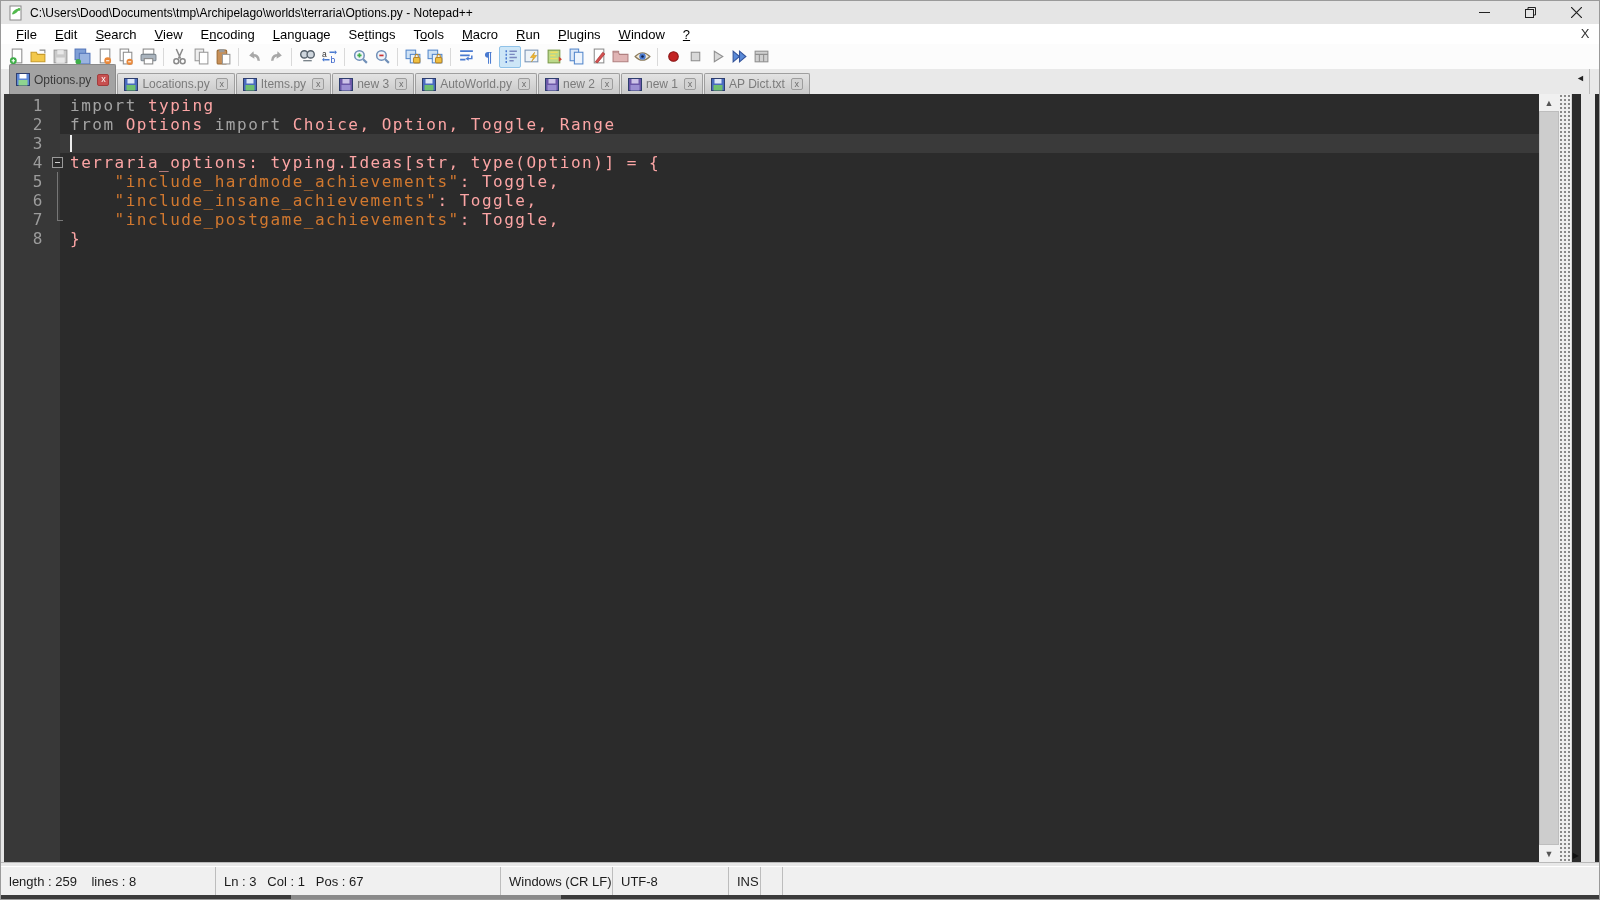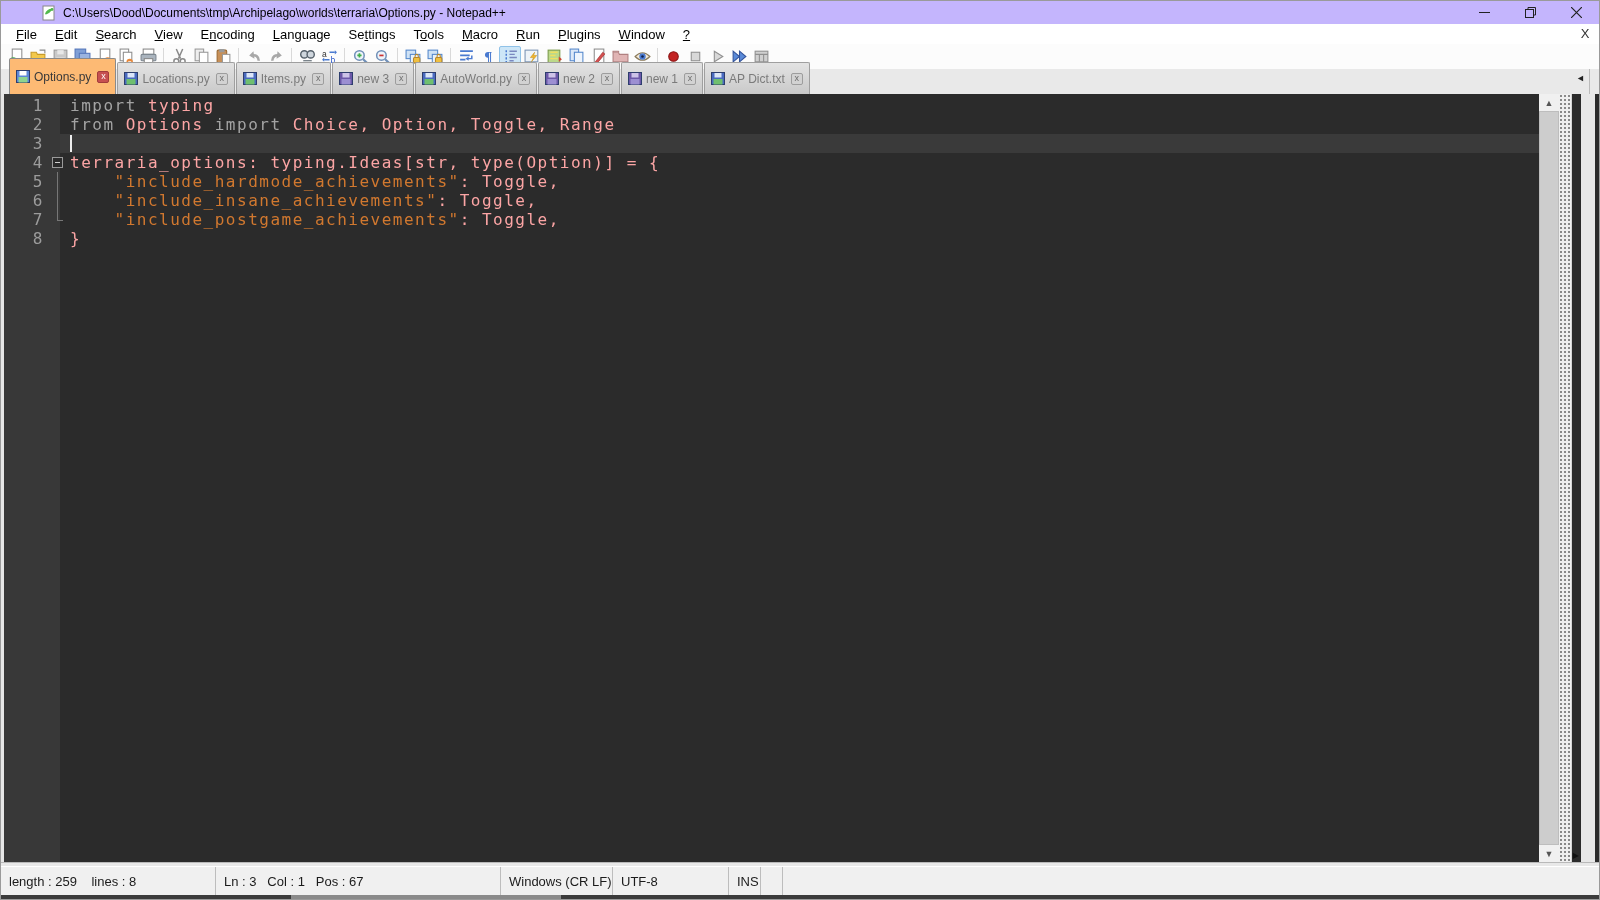--- a/index.html
+++ b/index.html
@@ -1,45 +1,45 @@
 <!DOCTYPE html>
 <html><head>
 <meta charset="utf-8">
 <style>
   * { margin:0; padding:0; box-sizing:border-box; }
   html,body { width:1600px; height:900px; overflow:hidden; background:#cfcfcf; }
   body { font-family:"Liberation Sans", sans-serif; }
   .window { width:1600px; height:900px; display:flex; flex-direction:column; background:#fff; border:1px solid #9a9a9a; }
 
   
-  .titlebar { height:23px; background:#c4b5fd; display:flex; align-items:center; flex:0 0 auto;padding-left:33px; }
+  .titlebar { height:23px; background:#e5e5e5; display:flex; align-items:center; flex:0 0 auto; }
   .app-icon { width:16px; height:16px; margin:0 6px 0 7px; flex:0 0 auto; }
   .title-text { font-size:12px; color:#000; white-space:nowrap; }
   .win-controls { margin-left:auto; display:flex; height:100%; }
   .win-btn { width:46px; height:100%; display:flex; align-items:center; justify-content:center; color:#222; }
   .win-btn svg { display:block; }
 
   
   .menubar { height:20px; background:#ffffff; display:flex; align-items:center; padding-left:6px; flex:0 0 auto; position:relative; }
   .menu-item { font-size:13px; color:#000; padding:2px 9px; white-space:nowrap; cursor:default; }
   .menu-item u { text-decoration:underline; }
   .menu-close-x { position:absolute; right:6px; top:2px; font-size:13px; color:#333; width:16px; text-align:center; }
 
   
   .toolbar { height:25px; background:#fcfcfc; display:flex; align-items:center; padding-left:4px; flex:0 0 auto; }
   .tb-btn { width:22px; height:22px; display:flex; align-items:center; justify-content:center; border:1px solid transparent; border-radius:2px; }
   .tb-btn.checked { background:#cde6f7; border-color:#90c2e8; }
   .tb-sep { width:1px; height:18px; background:#d9d9d9; margin:0 4px; }
 
   
   .tabbar { height:25px; background:#e9e9e9; display:flex; align-items:flex-end; padding-left:8px; flex:0 0 auto; position:relative; }
-  .tab { height:32px; display:flex; align-items:center; gap:4px; padding:0 6px; margin-right:1px;
+  .tab { height:21px; display:flex; align-items:center; gap:4px; padding:0 6px; margin-right:1px;
          background:linear-gradient(#e3e3e3,#c9c9c9); border:1px solid #9f9f9f; border-bottom:none;
          border-radius:2px 2px 0 0; font-size:12px; color:#7b7b7b; white-space:nowrap; }
-  .tab.active { height:36px; background:#fdba74; color:#3a3a3a; border-color:#8a8a8a; }
+  .tab.active { height:30px; background:#a3a3a3; color:#3a3a3a; border-color:#8a8a8a; }
   .tab .floppy { width:14px; height:13px; flex:0 0 auto; }
   .tab-close { width:12px; height:12px; border-radius:2px; background:#d2d2d2; border:1px solid #9d9d9d;
                display:flex; align-items:center; justify-content:center; font-size:9px; line-height:1; color:#6d6d6d; margin-left:2px; }
   .tab.active .tab-close { background:#c75050; border-color:#a23c3c; color:#fff; }
   .tab-scroll-left { position:absolute; right:14px; top:4px; font-size:9px; color:#222; }
   .view2-tab-sliver { position:absolute; right:0; top:0; width:10px; height:25px; background:#e9e9e9; border-left:1px solid #bbb; }
   .view2-tab-sliver .accent { height:3px; background:#9b7fd4; }
   .view2-tab-sliver .mini-floppy { width:8px; height:9px; margin:3px 0 0 2px; background:#4a6bbf; border-radius:1px; }
 
   

